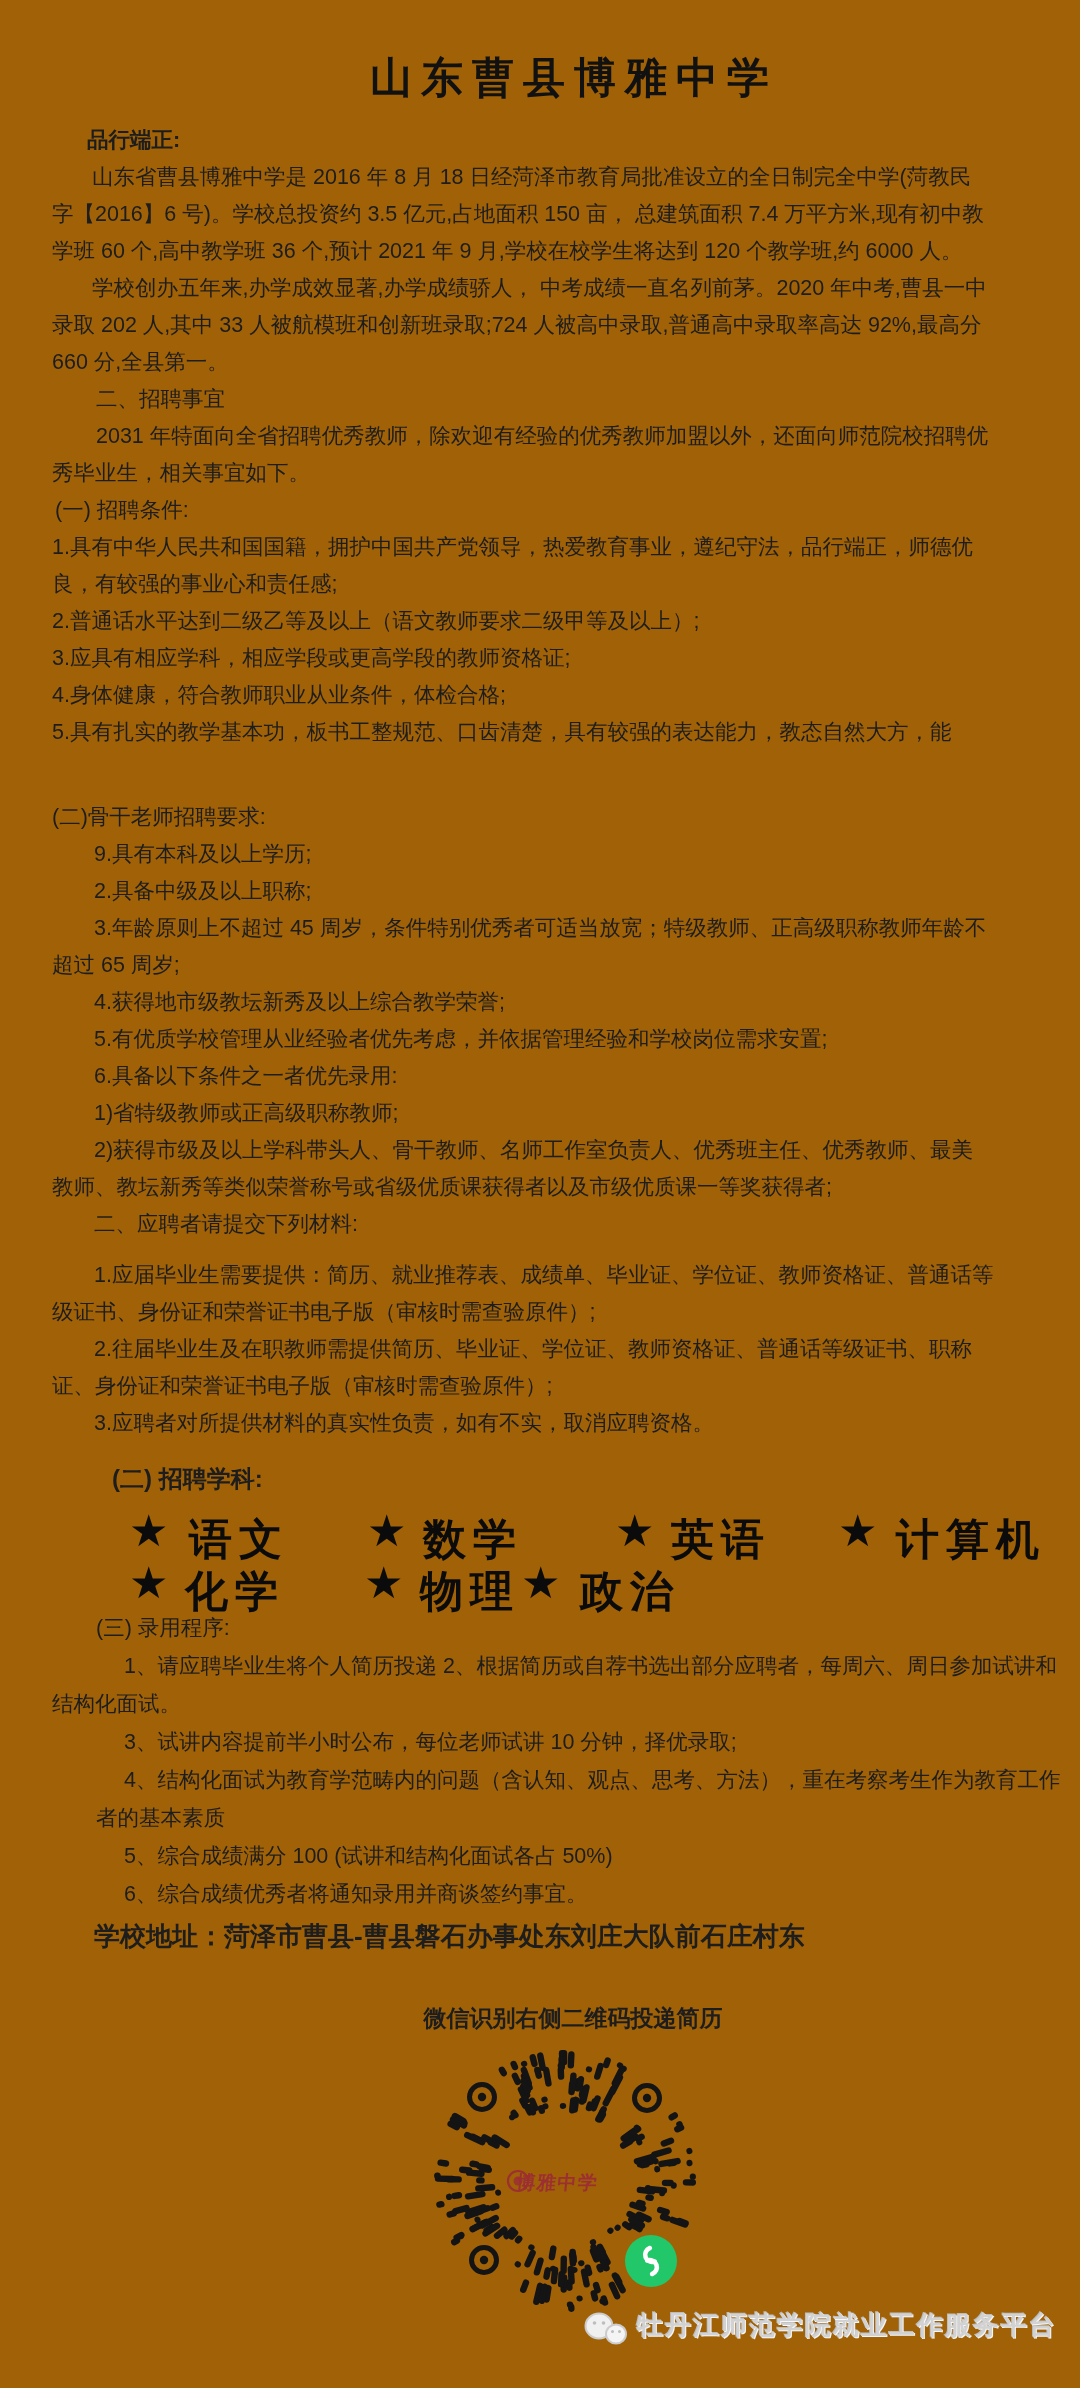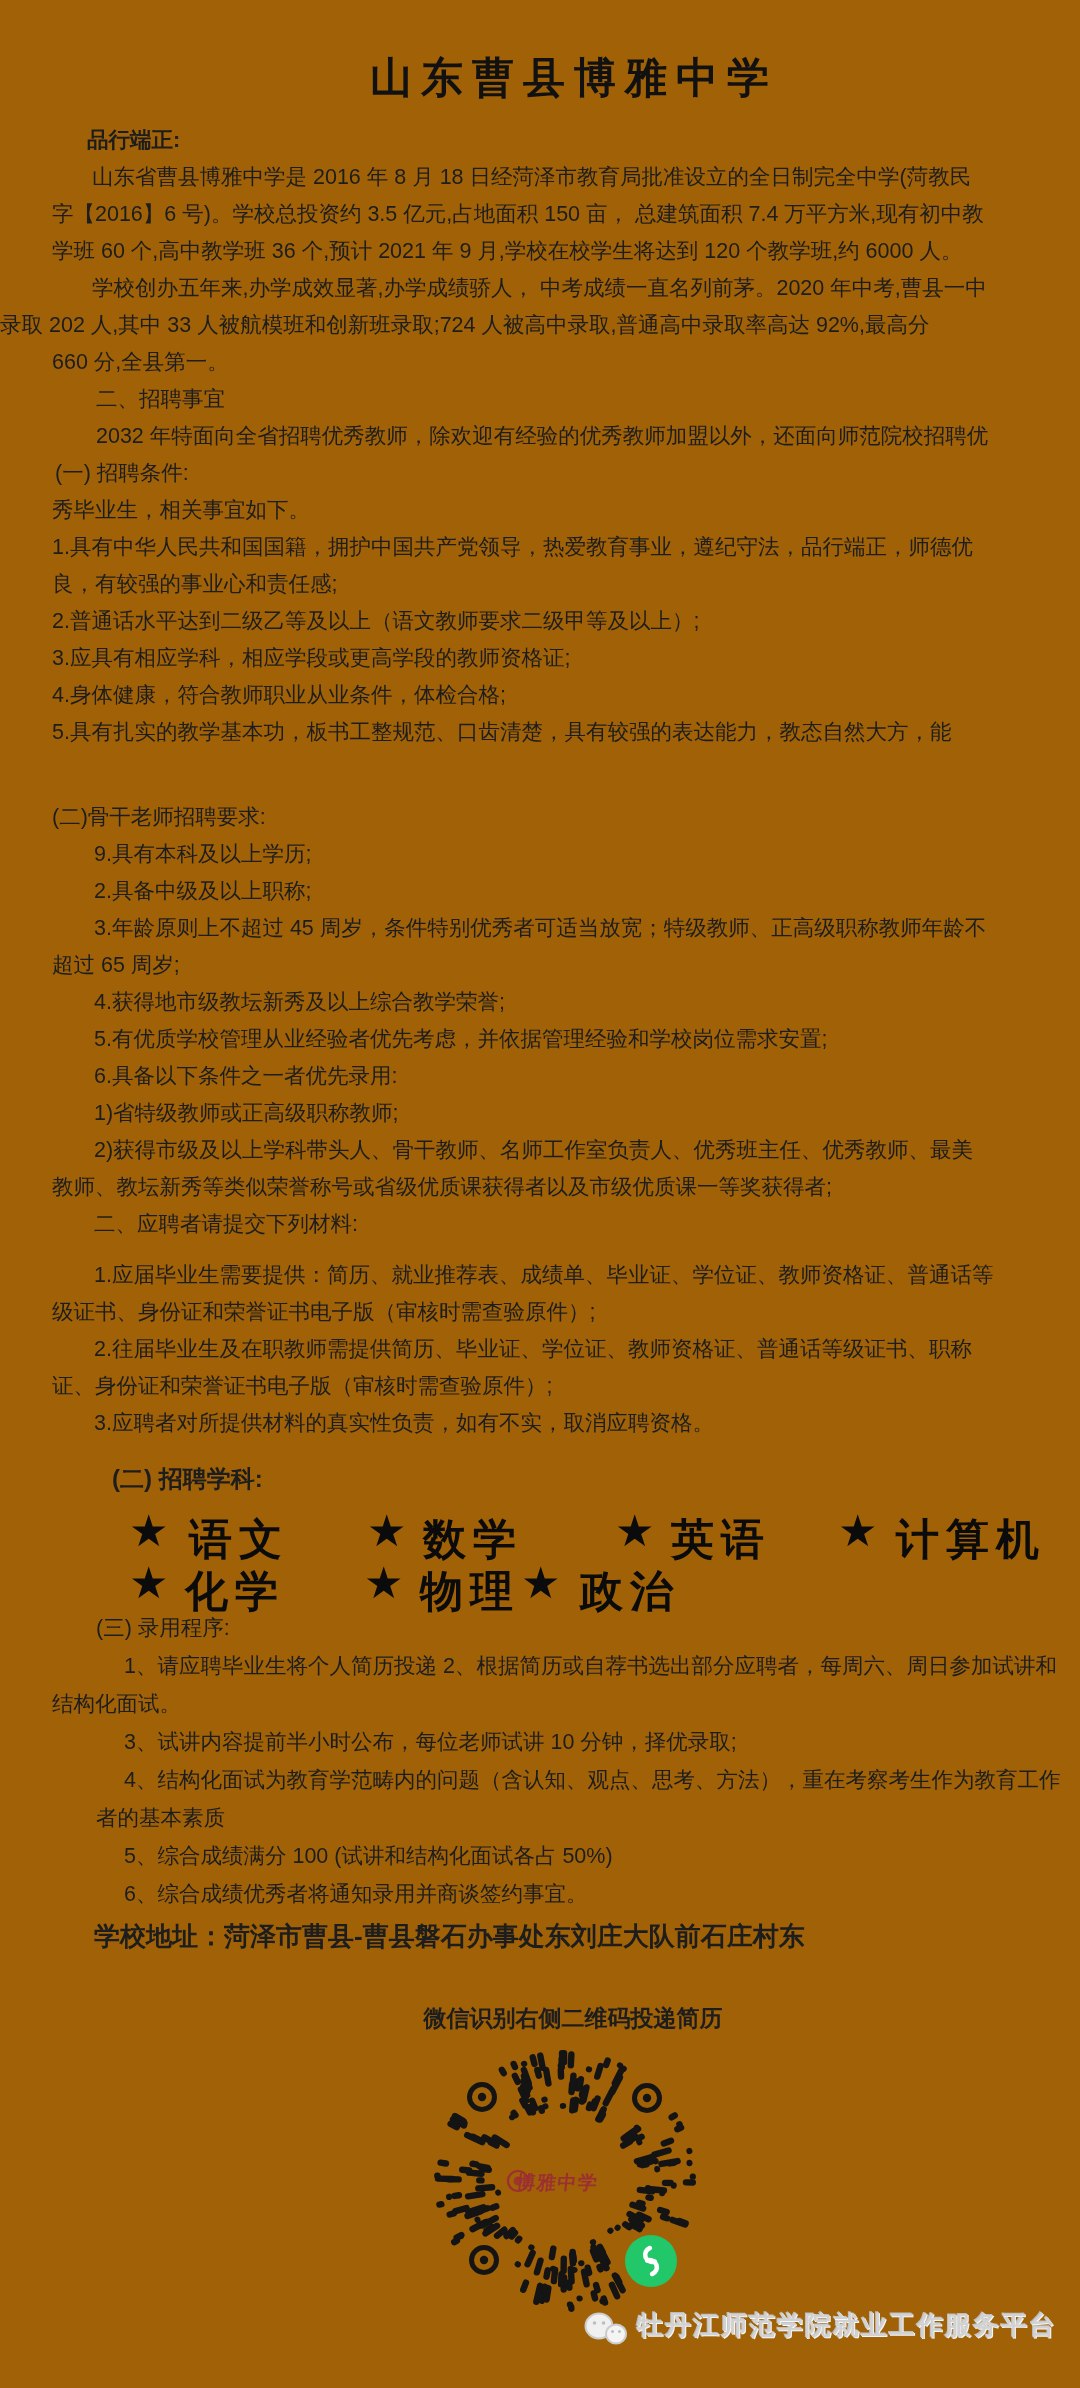--- a/index.html
+++ b/index.html
@@ -51,26 +51,26 @@
 
   <div class="title">山东曹县博雅中学</div>
 
   <div class="doc-body">
     <div id="lines-top">
         <div class="ln b" style="padding-left: 87px;">品行端正:</div>
         <div class="ln" style="padding-left: 92px;">山东省曹县博雅中学是 2016 年 8 月 18 日经菏泽市教育局批准设立的全日制完全中学(菏教民</div>
         <div class="ln" style="padding-left: 52px;">字【2016】6 号)。学校总投资约 3.5 亿元,占地面积 150 亩， 总建筑面积 7.4 万平方米,现有初中教</div>
         <div class="ln" style="padding-left: 52px;">学班 60 个,高中教学班 36 个,预计 2021 年 9 月,学校在校学生将达到 120 个教学班,约 6000 人。</div>
         <div class="ln" style="padding-left: 92px;">学校创办五年来,办学成效显著,办学成绩骄人， 中考成绩一直名列前茅。2020 年中考,曹县一中</div>
-        <div class="ln" style="">录取 202 人,其中 33 人被航模班和创新班录取;724 人被高中录取,普通高中录取率高达 92%,最高分</div>
+        <div class="ln" style="padding-left: 52px;">录取 202 人,其中 33 人被航模班和创新班录取;724 人被高中录取,普通高中录取率高达 92%,最高分</div>
         <div class="ln" style="padding-left: 52px;">660 分,全县第一。</div>
         <div class="ln" style="padding-left: 96px;">二、招聘事宜</div>
-        <div class="ln" style="padding-left: 96px;">2032 年特面向全省招聘优秀教师，除欢迎有经验的优秀教师加盟以外，还面向师范院校招聘优</div>
+        <div class="ln" style="padding-left: 96px;">2031 年特面向全省招聘优秀教师，除欢迎有经验的优秀教师加盟以外，还面向师范院校招聘优</div>
+        <div class="ln" style="padding-left: 52px;">秀毕业生，相关事宜如下。</div>
         <div class="ln" style="padding-left: 55px;">(一) 招聘条件:</div>
-        <div class="ln" style="padding-left: 52px;">秀毕业生，相关事宜如下。</div>
         <div class="ln" style="padding-left: 52px;">1.具有中华人民共和国国籍，拥护中国共产党领导，热爱教育事业，遵纪守法，品行端正，师德优</div>
         <div class="ln" style="padding-left: 52px;">良，有较强的事业心和责任感;</div>
         <div class="ln" style="padding-left: 52px;">2.普通话水平达到二级乙等及以上（语文教师要求二级甲等及以上）;</div>
         <div class="ln" style="padding-left: 52px;">3.应具有相应学科，相应学段或更高学段的教师资格证;</div>
         <div class="ln" style="padding-left: 52px;">4.身体健康，符合教师职业从业条件，体检合格;</div>
         <div class="ln" style="padding-left: 52px;">5.具有扎实的教学基本功，板书工整规范、口齿清楚，具有较强的表达能力，教态自然大方，能</div>
         <div class="ln" style="padding-left: 52px; margin-top: 48px;">(二)骨干老师招聘要求:</div>
         <div class="ln" style="padding-left: 94px;">9.具有本科及以上学历;</div>
         <div class="ln" style="padding-left: 94px;">2.具备中级及以上职称;</div>
         <div class="ln" style="padding-left: 94px;">3.年龄原则上不超过 45 周岁，条件特别优秀者可适当放宽；特级教师、正高级职称教师年龄不</div>

